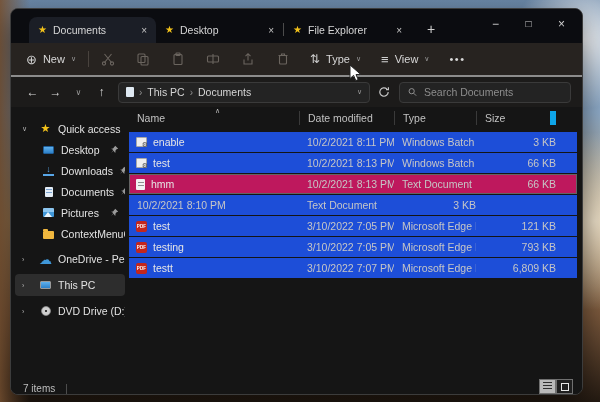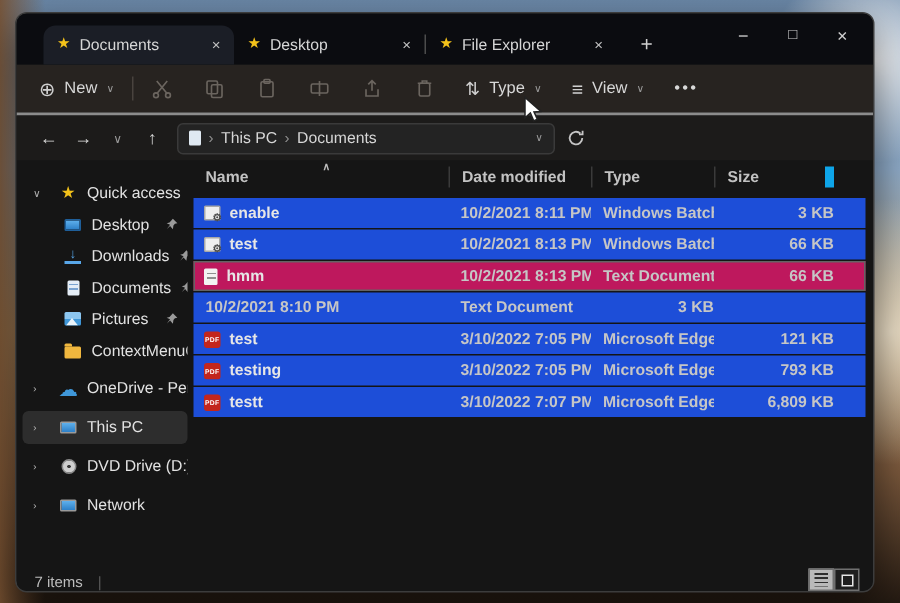--- a/index.html
+++ b/index.html
@@ -76,21 +76,21 @@
   .si-page::after{ content:""; position:absolute; left:1px; right:1px; top:2px; bottom:2px; background:repeating-linear-gradient(180deg,#7aa3d0 0 1px, transparent 1px 3px); }
   .si-pic{ width:11px; height:9px; background:linear-gradient(180deg,#8cc6f0 0 50%,#3f97d9 50%); border-radius:1px; position:relative; overflow:hidden; }
   .si-pic::after{ content:""; position:absolute; bottom:0; left:1px; border-left:4px solid transparent; border-right:4px solid transparent; border-bottom:5px solid #eaf4fb; }
   .si-folder{ width:11px; height:8px; background:#f0b73e; border-radius:1px; position:relative; margin-top:2px; }
   .si-folder::before{ content:""; position:absolute; top:-2px; left:0; width:5px; height:2px; background:#f0b73e; border-radius:1px 1px 0 0; }
   .si-cloud{ color:#3f97d9; font-size:13px; line-height:1; }
   .si-disc{ width:10px; height:10px; border-radius:50%; border:1px solid #8a8a8a; background:radial-gradient(circle,#3a3a3a 0 20%, #cfcfcf 22%); }
   .si-net{ width:11px; height:8px; background:linear-gradient(180deg,#5fb0ec,#2d80c8); border:1px solid #9a9a9a; border-radius:1px; }
   
   .filearea{ flex:1; display:flex; flex-direction:column; min-width:0; padding-right:5px; }
-  .cols{ display:grid; grid-template-columns:170px 95px 82px 80px 1fr; align-items:center;font-weight:bold; }
+  .cols{ display:grid; grid-template-columns:170px 95px 82px 80px 1fr; align-items:center; }
   .list-header{ height:22px; font-size:10.5px; color:#c2c2c2; flex:none; position:relative; margin-top:0; }
   .hcell{ padding-left:8px; height:14px; line-height:14px; }
   .hcell.bl{ border-left:1px solid #3a3a3a; }
   .hcell.size{ border-right:6px solid #0ea5e9; }
   .sort-caret{ position:absolute; left:86px; top:0px; font-size:7px; color:#bdbdbd; }
   .rows{ margin-top:3px; }
   .row{ height:20px; margin-bottom:1px; background:#1d4ed8; font-size:10.5px; color:#c6c6c6; }
   .row.selected{ background:#be185d; outline:1px solid #646464; outline-offset:-1px; }
   .cell-name{ display:flex; align-items:center; gap:6px; padding-left:7px; color:#e6e6e6; overflow:hidden; white-space:nowrap; }
   .cell{ padding-left:8px; white-space:nowrap; overflow:hidden; }
@@ -204,20 +204,27 @@
         <span class="crumb-sep">›</span>
         <span class="crumb">This PC</span>
         <span class="crumb-sep">›</span>
         <span class="crumb">Documents</span>
         <span class="addr-chev">∨</span>
       </div>
       <svg class="refresh-btn" width="12" height="12" viewBox="0 0 12 12">
         <path d="M10.2 6a4.2 4.2 0 1 1-1.3-3" stroke="#c4c4c4" fill="none" stroke-width="1.2"></path>
         <path d="M10.4 1.2v2.4H8" stroke="#c4c4c4" fill="none" stroke-width="1.2"></path>
       </svg>
+      <div class="searchbox">
+        <svg width="10" height="10" viewBox="0 0 11 11">
+          <circle cx="4.5" cy="4.5" r="3.2" stroke="#9a9a9a" fill="none" stroke-width="1.1"></circle>
+          <path d="M7 7l3 3" stroke="#9a9a9a" stroke-width="1.1"></path>
+        </svg>
+        <input placeholder="Search Documents" style="">
+      </div>
     </div>
 
     <div class="content">
 
       <div class="sidebar">
         <div class="side-item">
           <span class="chev-l">∨</span>
           <span class="icon12 si-star">★</span>
           <span>Quick access</span>
         </div>
@@ -274,27 +281,20 @@
               <span class="si-mon gray"></span>
             </span>
           <span>This PC</span>
         </div>
         <div class="side-item section">
           <span class="chev-l">›</span>
           <span class="icon12">
               <span class="si-disc"></span>
             </span>
           <span>DVD Drive (D:) CCCO</span>
-        </div>
-        <div class="side-item section">
-          <span class="chev-l">›</span>
-          <span class="icon12">
-              <span class="si-net"></span>
-            </span>
-          <span>Network</span>
         </div>
       </div>
 
       <div class="filearea">
         <div class="cols list-header">
           <div class="hcell">Name</div>
           <div class="hcell bl">Date modified</div>
           <div class="hcell bl">Type</div>
           <div class="hcell bl size">Size</div>
           <div></div>

